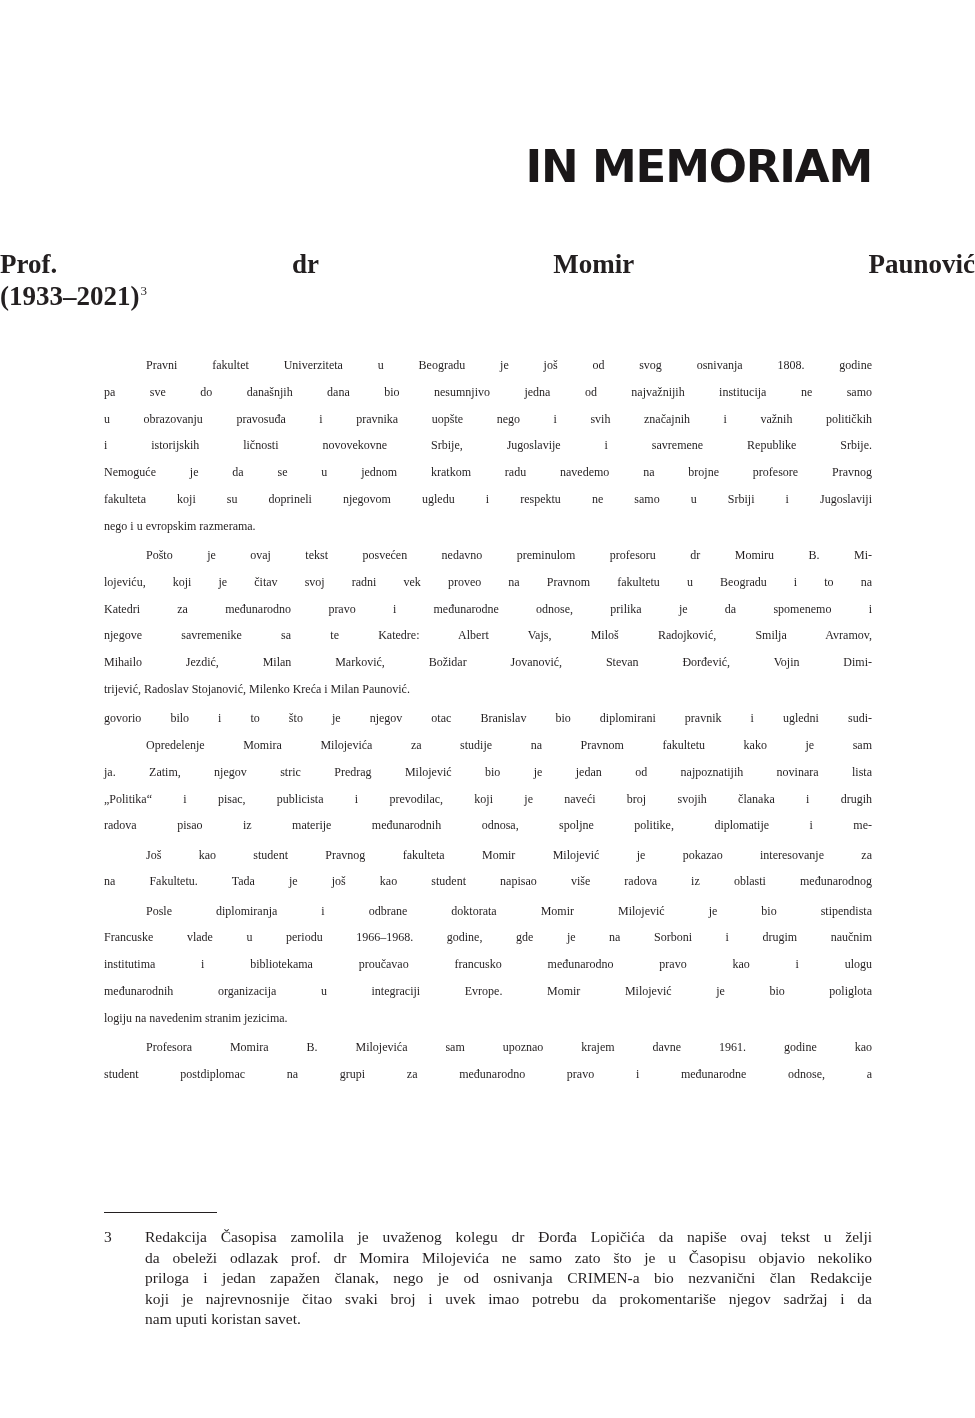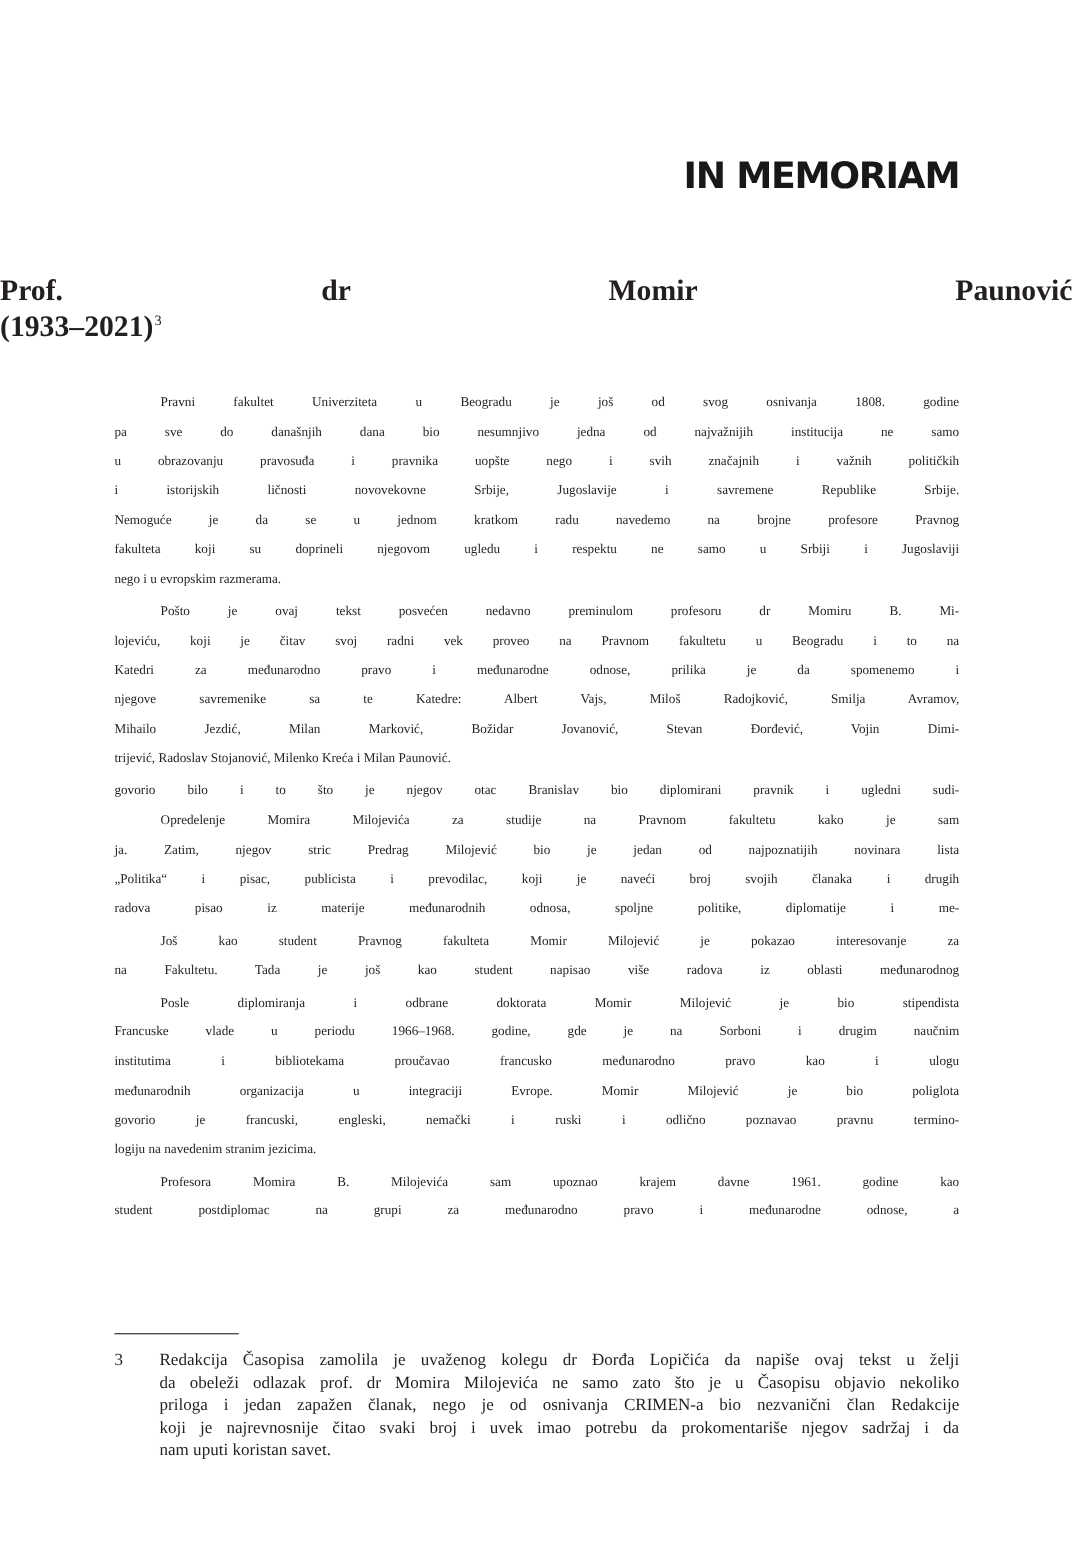--- a/index.html
+++ b/index.html
@@ -13,21 +13,21 @@
       position: relative;
       overflow: hidden;
       color: #231f20;
     }
     .section-title {
       position: absolute;
       right: 103px;
       top: 140px;
       font-family: "DejaVu Sans", sans-serif;
       font-weight: bold;
-      font-size: 33px;
+      font-size: 45px;
       letter-spacing: -1.2px;
       margin: 0;
       color: #1a1718;
     }
     .article-title {
       position: absolute;
       left: 0;
       width: 975px;
       top: 247px;
       text-align: center;
@@ -127,21 +127,20 @@
     </p>
     <p class="para">
       <span class="line indent">Još kao student Pravnog fakulteta Momir Milojević je pokazao interesovanje za</span>
       <span class="line">na Fakultetu. Tada je još kao student napisao više radova iz oblasti međunarodnog</span>
     </p>
     <p class="para">
       <span class="line indent">Posle diplomiranja i odbrane doktorata Momir Milojević je bio stipendista</span>
       <span class="line">Francuske vlade u periodu 1966–1968. godine, gde je na Sorboni i drugim naučnim</span>
       <span class="line">institutima i bibliotekama proučavao francusko međunarodno pravo kao i ulogu</span>
       <span class="line">međunarodnih organizacija u integraciji Evrope. Momir Milojević je bio poliglota</span>
-      <span class="line">govorio je francuski, engleski, nemački i ruski i odlično poznavao pravnu termino-</span>
       <span class="line last">logiju na navedenim stranim jezicima.</span>
     </p>
     <p class="para">
       <span class="line indent">Profesora Momira B. Milojevića sam upoznao krajem davne 1961. godine kao</span>
       <span class="line">student postdiplomac na grupi za međunarodno pravo i međunarodne odnose, a</span>
     </p>
   </div>
 
 <div class="footnote-rule"></div>
 

